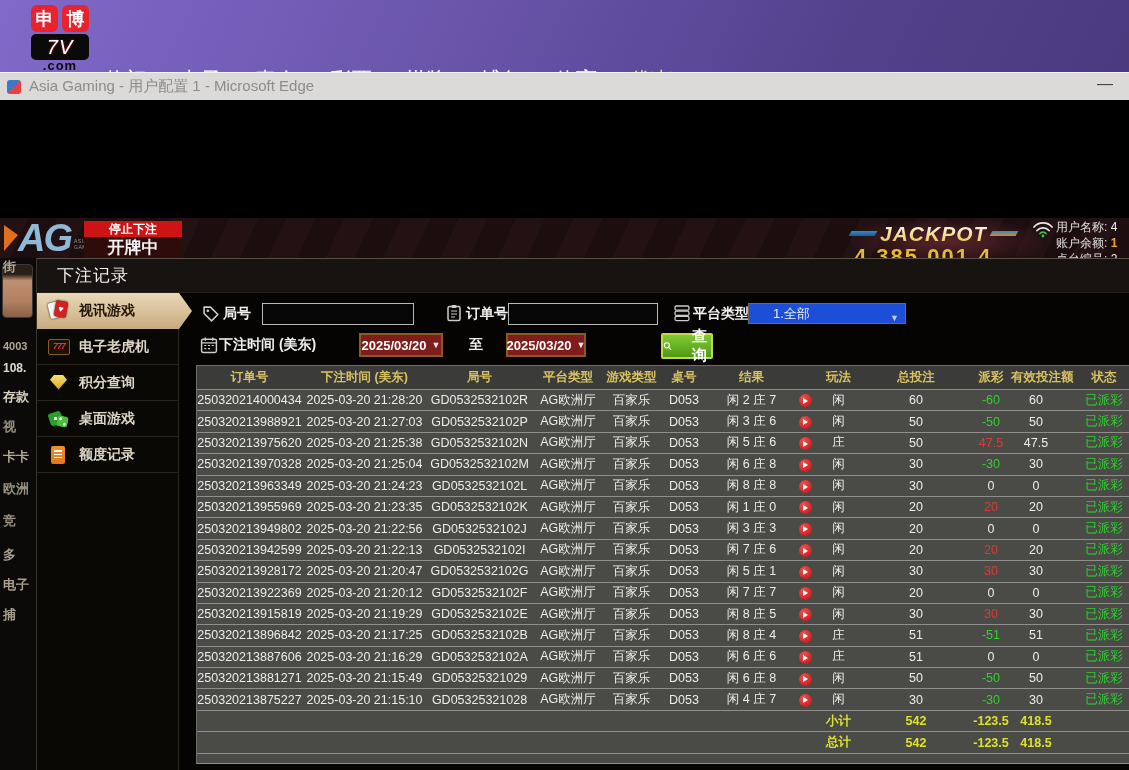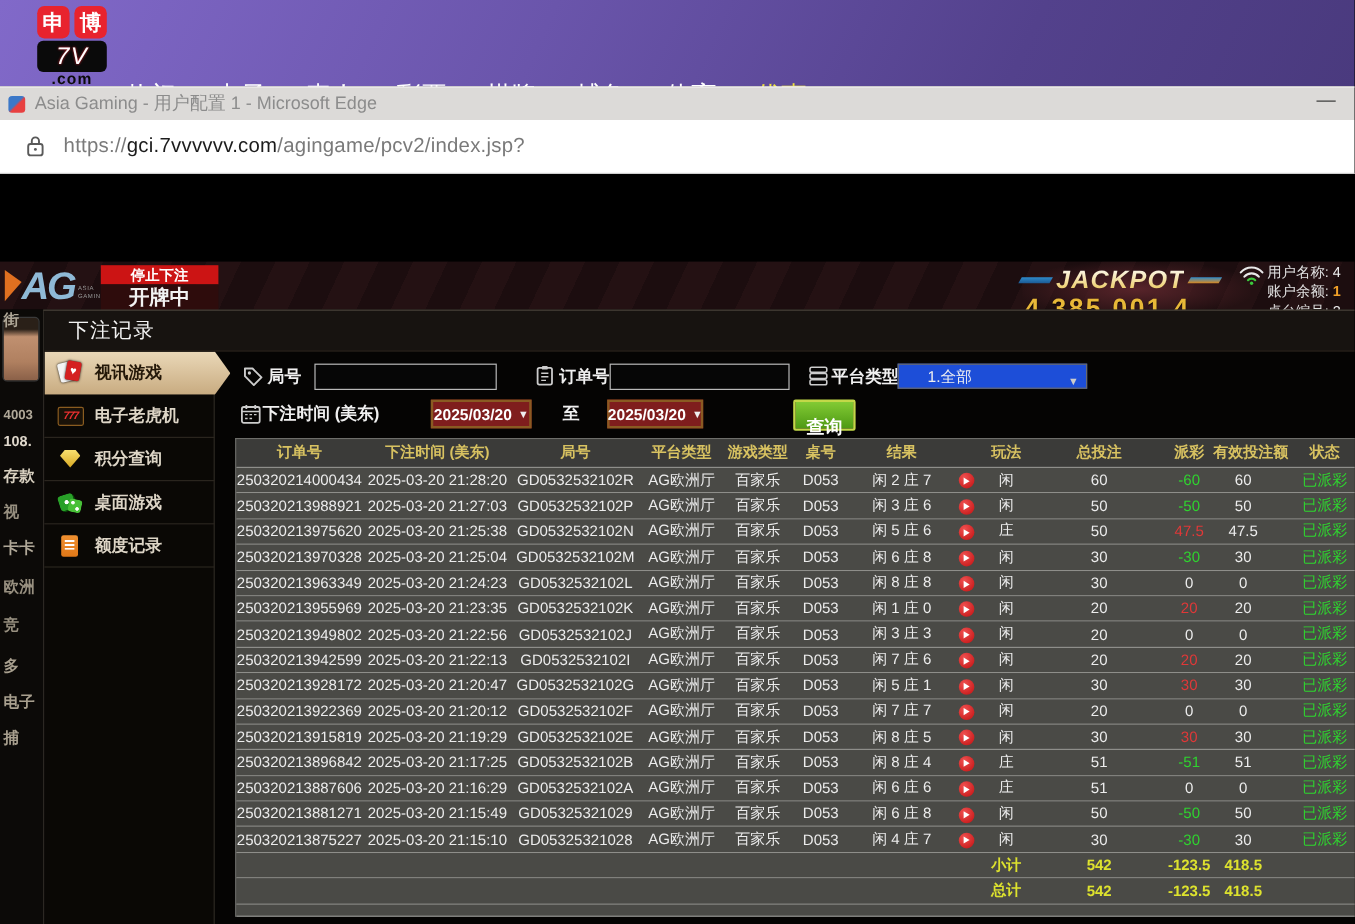--- a/index.html
+++ b/index.html
@@ -38,21 +38,21 @@
   .url-host { color:#1c1c1c; }
 
   
   .content { position:absolute; left:0; top:145px; width:1129px; height:625px; background:#000; }
 
   
   .game-strip { position:absolute; left:0; top:73px; width:1129px; height:40px;
     background:repeating-linear-gradient(115deg,#241113 0 26px,#1c0d0f 26px 52px); }
   .ag-brand { position:absolute; left:4px; top:2px; width:86px; height:36px; display:flex; align-items:center; }
   .ag-tri { width:0; height:0; border-left:14px solid #e07020; border-top:10px solid transparent; border-bottom:16px solid transparent; }
-  .ag-txt { font-size:32px; font-weight:bold; font-style:italic; color:#8fb9d6; letter-spacing:-2px; line-height:30px; }
+  .ag-txt { font-size:38px; font-weight:bold; font-style:italic; color:#8fb9d6; letter-spacing:-2px; line-height:30px; }
   .ag-sub { font-size:5px; color:#9a9a9a; margin-left:3px; align-self:flex-end; margin-bottom:6px; letter-spacing:0.5px; }
   .stop-bet { position:absolute; left:84px; top:3px; width:98px; height:16px; background:#cc1414;
     color:#fff; font-size:12px; font-weight:bold; text-align:center; line-height:16px; }
   .dealing { position:absolute; left:84px; top:19px; width:98px; height:22px; background:#2e0c0c;
     color:#f2f2f2; font-size:17px; font-weight:bold; text-align:center; line-height:22px; }
   .jackpot-wrap { position:absolute; left:852px; top:0px; width:190px; height:46px;
     background:radial-gradient(ellipse at center,#58242a 0%,rgba(40,16,18,0) 75%); }
   .jackpot-label { position:absolute; left:28px; top:4px; font-size:21px; font-weight:900; font-style:italic;
     letter-spacing:1px; background:linear-gradient(#ffffff,#e8c040); -webkit-background-clip:text; background-clip:text; color:transparent; }
   .jackpot-label::before, .jackpot-label::after { content:""; position:absolute; top:9px; height:5px; width:26px;
@@ -124,21 +124,21 @@
   .f-input { position:absolute; height:22px; background:#060606; border:1px solid #b8b8b8; color:#fff;
     font-size:13px; padding:0 5px; outline:none; }
   .f-select { position:absolute; height:21px; background:#1d4ed8; border:1px solid #6a6a6a; color:#f0f0f0;
     font-size:13px; display:flex; align-items:flex-end; padding-left:24px; cursor:pointer; }
   .f-select .caret { position:absolute; right:6px; font-size:9px; color:#ccc; }
   .f-date { position:absolute; height:24px; background:#7f1d1d; border:2px solid #8a5a22; color:#fff;
     font-size:13px; font-weight:bold; display:flex; align-items:center; justify-content:center; gap:5px; cursor:pointer; }
   .f-date .caret { font-size:9px; color:#eee; }
   .search-btn { position:absolute; left:465px; top:40px; width:52px; height:26px;
     background:linear-gradient(#82ca34,#4e9a14); border:2px solid #c2d848; border-radius:2px;
-    color:#fff; font-size:15px; font-weight:bold; display:flex; align-items:center; justify-content:center; gap:20px; cursor:pointer;flex-direction:column; }
+    color:#fff; font-size:15px; font-weight:bold; display:flex; align-items:center; justify-content:center; gap:20px; cursor:pointer; }
 
   
   .btable { position:absolute; left:0; top:72px; width:950px; border:1px solid #6e6e6a; border-bottom:none; background:#4a4a46; }
   .thead, .trow, .foot-row { display:grid; align-items:center; text-align:center; white-space:nowrap;
     grid-template-columns:105px 125px 105px 72px 55px 50px 85px 22px 45px 110px 40px 50px 86px; }
   .thead { height:24px; background:#3b3b39; color:#d8c261; font-size:12.5px; font-weight:bold; border-bottom:1px solid #8e8e8a; }
   .trow { height:21.4px; color:#ececec; font-size:12.5px; border-bottom:1px solid #8e8e8a; background:#4a4a46; }
   .foot-row { height:21.5px; color:#dde22e; font-size:12.5px; font-weight:bold; border-bottom:1px solid #8e8e8a; background:#4a4a46; }
   .cell { overflow:visible; }
   .cell.neg { color:#2fd32f; } .cell.pos { color:#e03838; } .cell.zero { color:#ececec; }
@@ -183,28 +183,20 @@
 
     </div>
   </div>
 
   <div class="titlebar">
     <div class="favicon"></div>
     <div class="win-title">Asia Gaming - 用户配置 1 - Microsoft Edge</div>
     <div class="win-min">—</div>
   </div>
 
-  <div class="urlbar">
-    <svg class="lock-icon" width="15" height="18" viewBox="0 0 15 18">
-      <rect x="1.5" y="7" width="12" height="9.5" rx="2" fill="none" stroke="#5a5a5a" stroke-width="1.6"></rect>
-      <path d="M4.5 7 V4.5 a3 3 0 0 1 6 0 V7" fill="none" stroke="#5a5a5a" stroke-width="1.6"></path>
-      <circle cx="7.5" cy="11.5" r="1.2" fill="#5a5a5a"></circle>
-    </svg>
-    <div class="url-text"><span>https://</span><span class="url-host">gci.7vvvvvv.com</span><span>/agingame/pcv2/index.jsp?</span></div>
-  </div>
 
   <div class="content">
 
     <div class="game-strip">
       <div class="ag-brand">
         <div class="ag-tri"></div>
         <div class="ag-txt">AG</div>
         <div class="ag-sub">ASIA GAMING</div>
       </div>
       <div class="stop-bet">停止下注</div>

